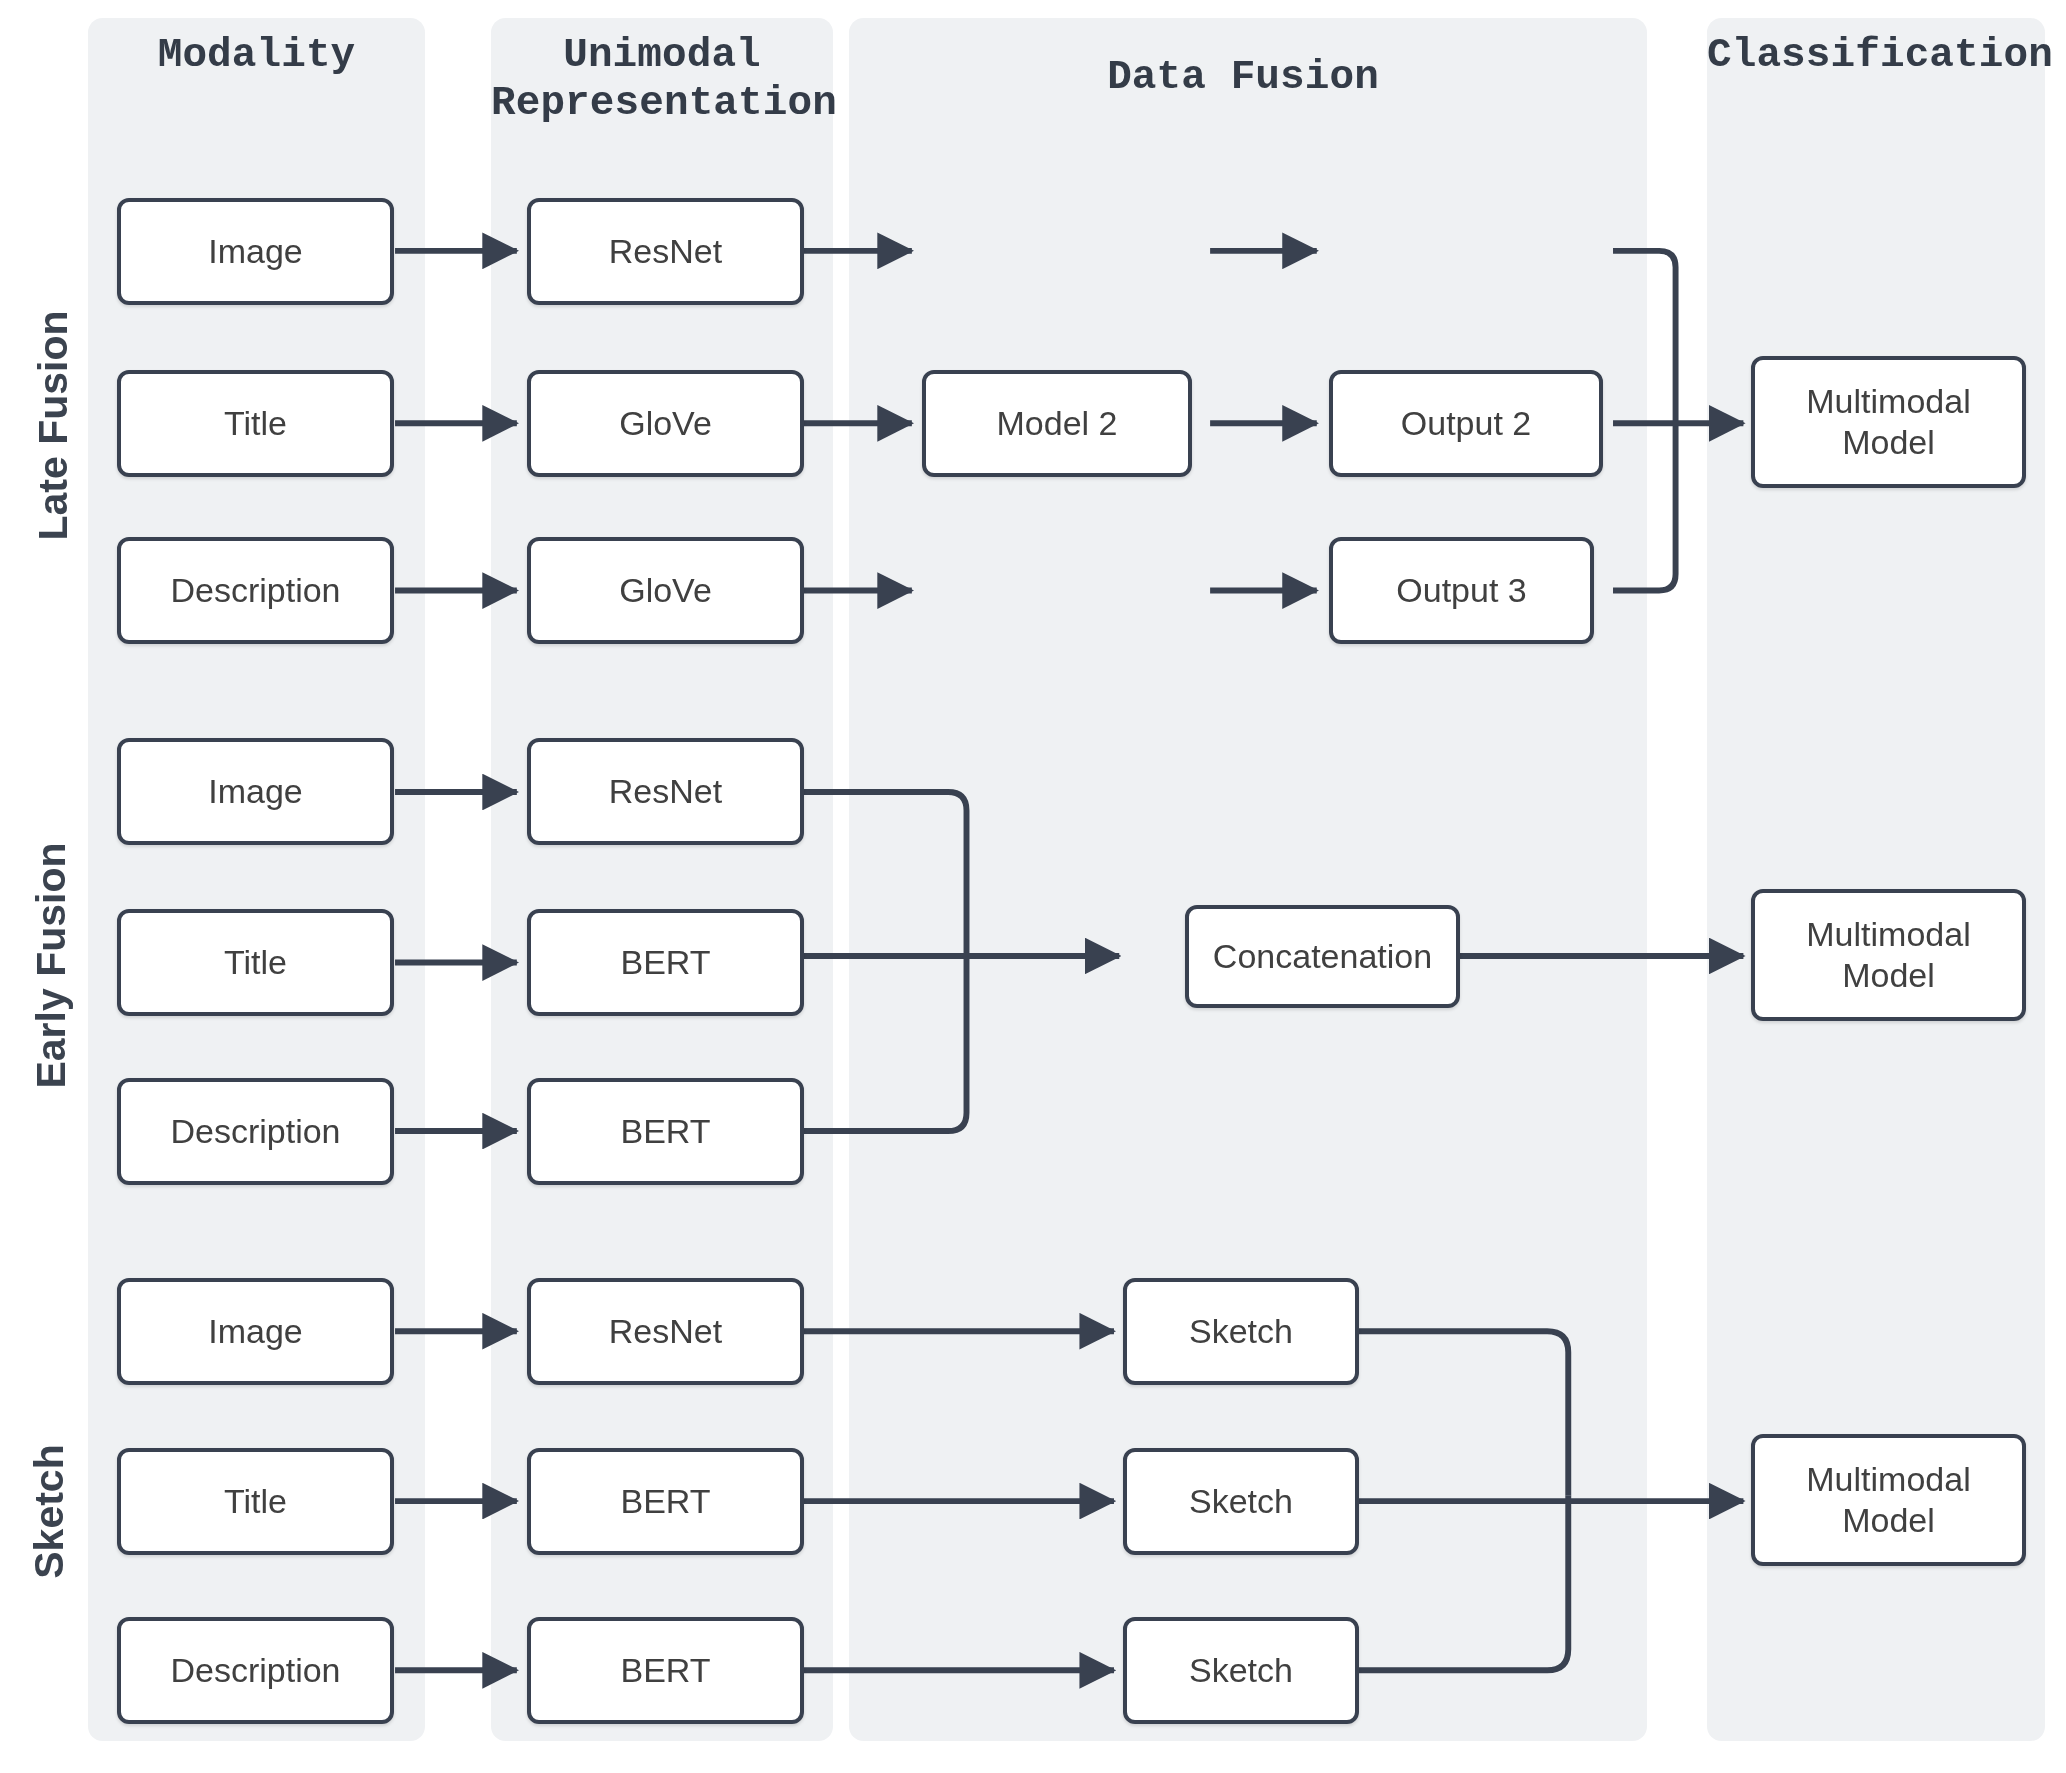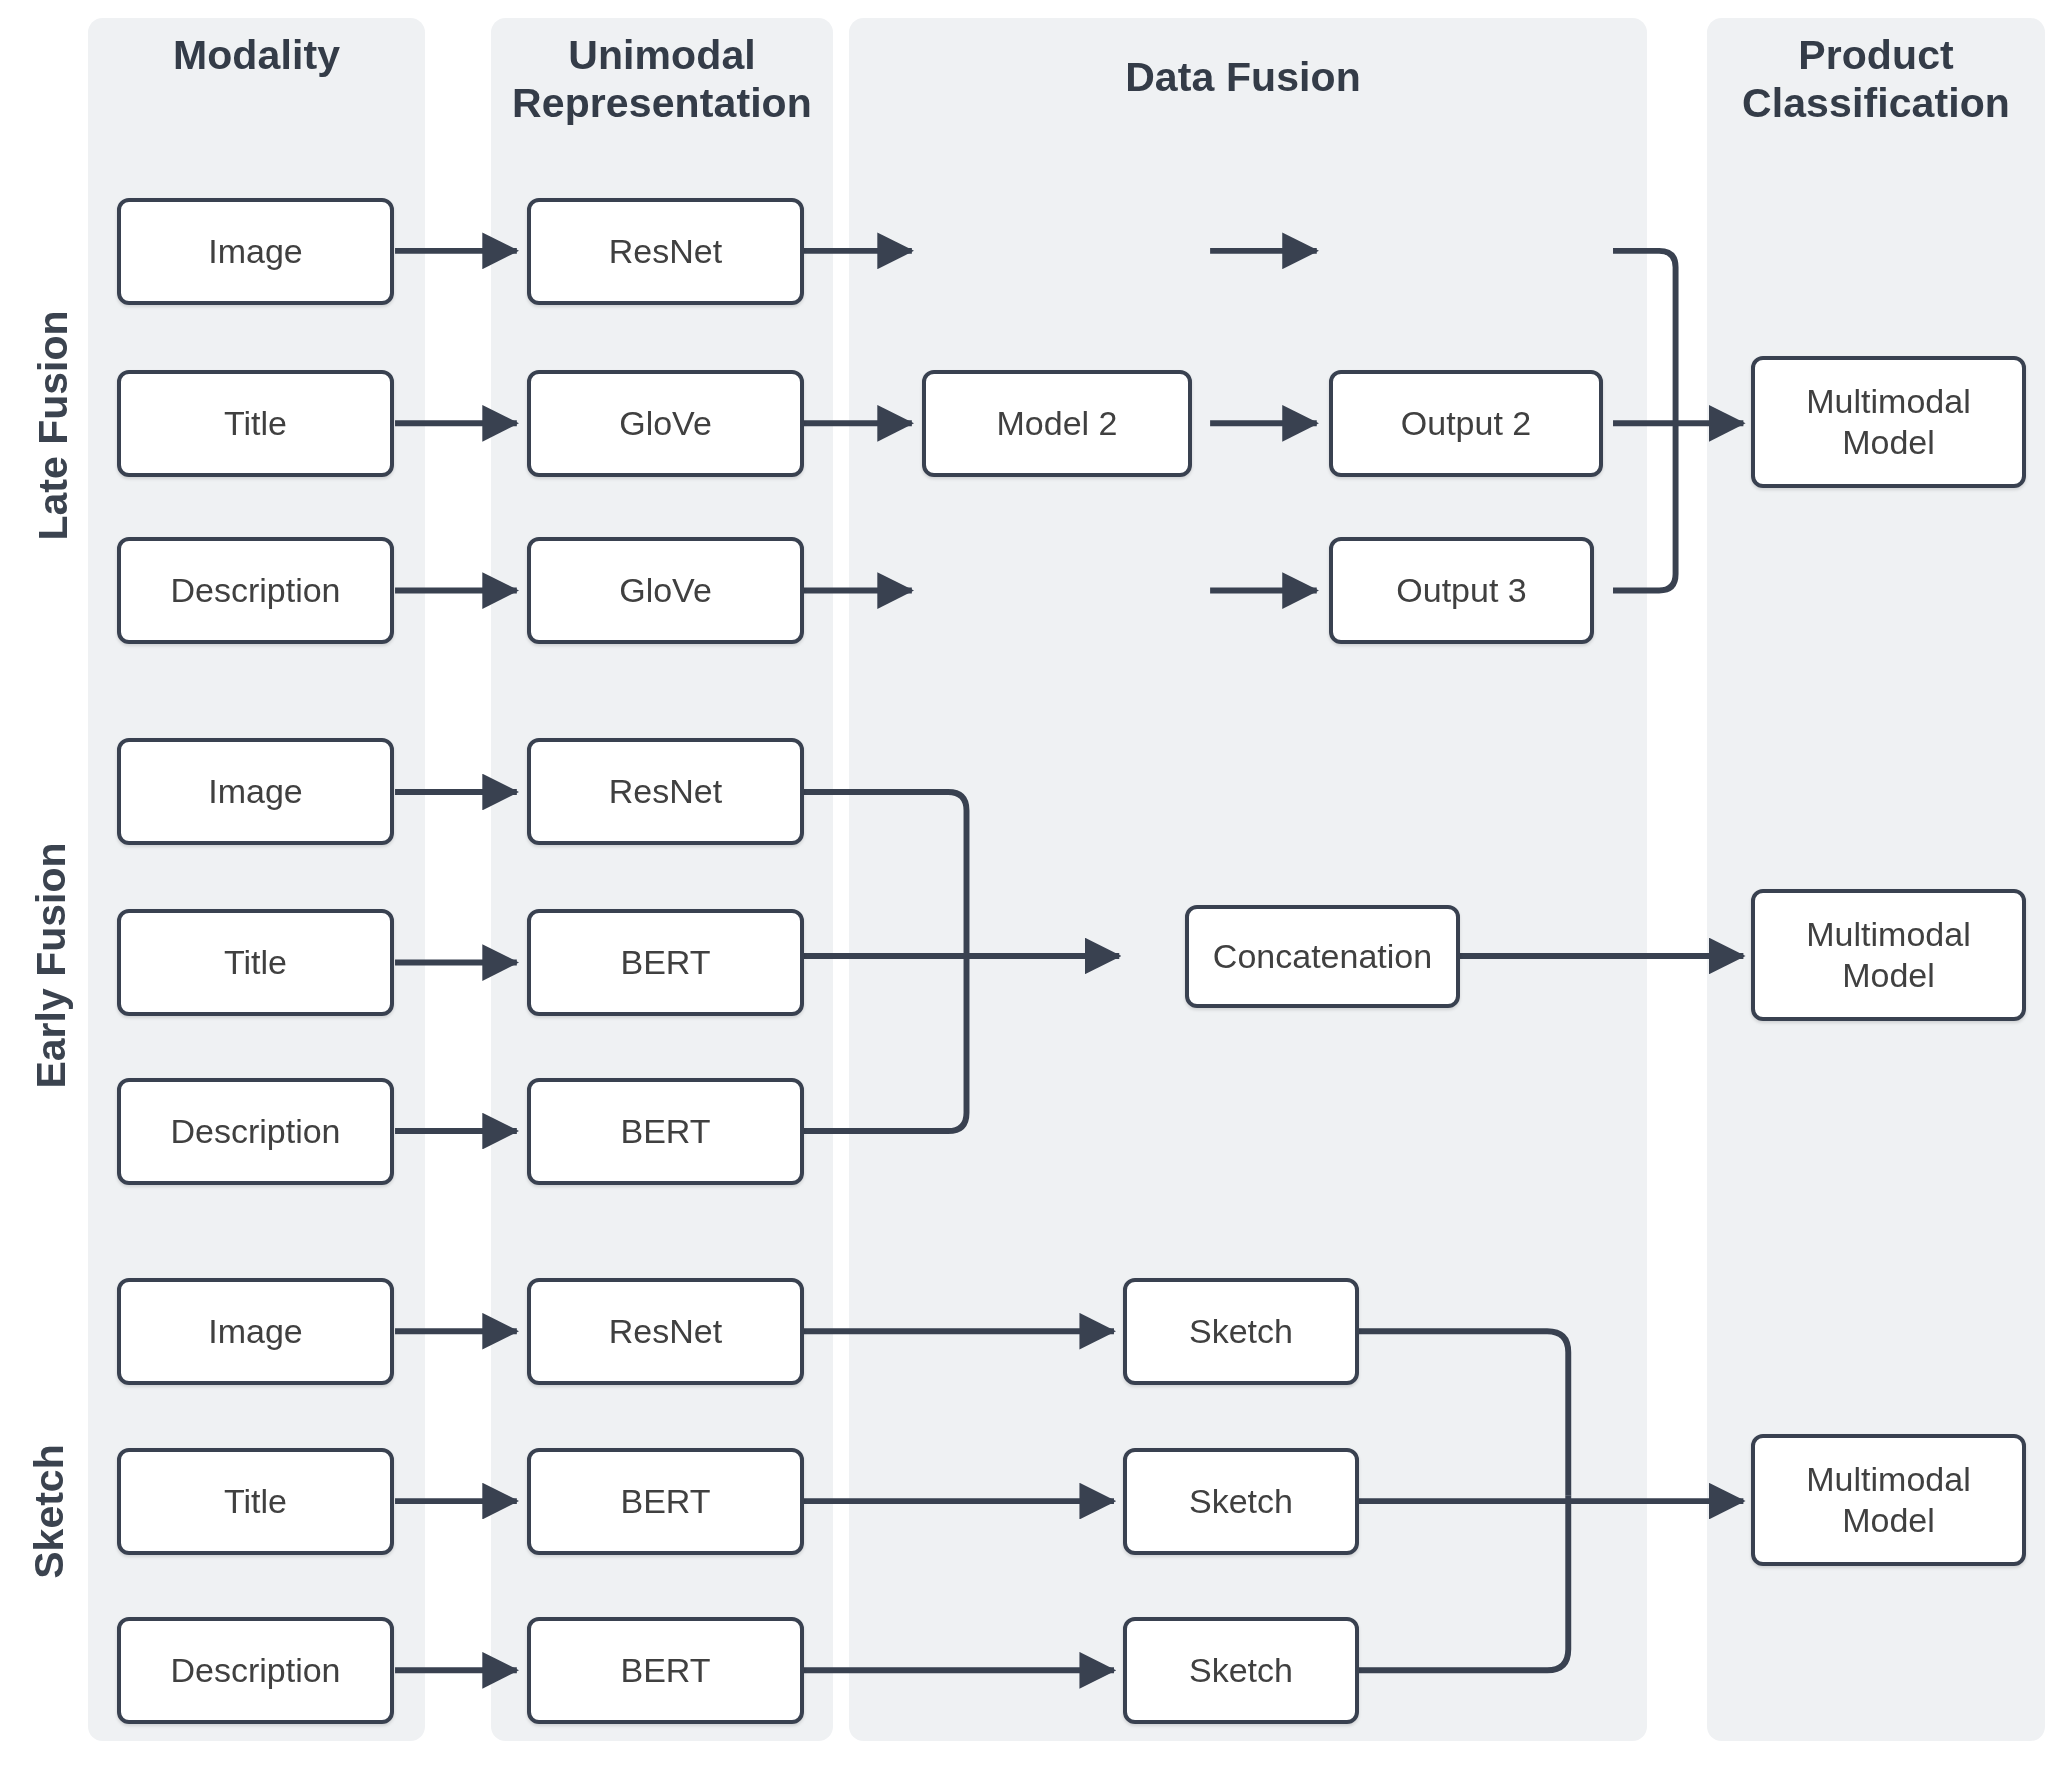--- a/index.html
+++ b/index.html
@@ -1,21 +1,21 @@
 <!DOCTYPE html>
 <html style="font-size:10.5px"><head>
 <meta charset="utf-8">
 <style>
   html,body{margin:0;padding:0;background:#ffffff;}
   body{font-family:"Liberation Sans", sans-serif;}
   #stage{position:relative;width:2066px;height:1773px;background:#ffffff;overflow:hidden;}
 
   .band{position:absolute;background:#eff1f3;border-radius:14.5px;}
   .band-title{position:absolute;left:0;right:0;text-align:center;font-weight:bold;
-              color:#343c48;font-size:41px;line-height:1.16;letter-spacing:0.1px;}
+              color:#343c48;font-size:41px;line-height:1.16;letter-spacing:0.1px;font-family:Liberation Mono, monospace;}
 
   .rowlabel{position:absolute;color:#3b434f;font-weight:bold;font-size:41px;
             white-space:nowrap;transform-origin:50% 50%;}
 
   .node{position:absolute;background:#ffffff;border:4.6px solid #394150;border-radius:12px;
         display:flex;align-items:center;justify-content:center;text-align:center;
         color:#404040;font-size:34px;line-height:1.2;box-sizing:border-box;
         box-shadow:0 2px 3.3px rgba(0,0,0,.13);}
 
   svg.edges{position:absolute;left:0;top:0;width:2066px;height:1773px;pointer-events:none;}
@@ -39,21 +39,20 @@
   <div class="band-title" style="left:491px;width:342px;top:32px;">
     <div>Unimodal</div>
     <div>Representation</div>
   </div>
 
   <div class="band-title" style="left:844px;width:798px;top:32px;margin-top:22px;">
     <div>Data Fusion</div>
   </div>
 
   <div class="band-title" style="left:1707px;width:338px;top:32px;">
-    <div>Product</div>
     <div>Classification</div>
   </div>
 
   <div class="rowlabel" style="left:-105px;top:402px;width:316px;text-align:center;transform:rotate(-90deg);">Late Fusion</div>
   <div class="rowlabel" style="left:-113px;top:942px;width:329px;text-align:center;transform:rotate(-90deg);">Early Fusion</div>
   <div class="rowlabel" style="left:-76px;top:1488px;width:250px;text-align:center;transform:rotate(-90deg);">Sketch</div>
 
   <svg class="edges" viewBox="0 0 3138 2693">
     <defs>
       <marker id="ah" viewBox="0 0 10 10" refX="9.4" refY="5" markerWidth="6.2" markerHeight="6.2" orient="auto-start-reverse">

